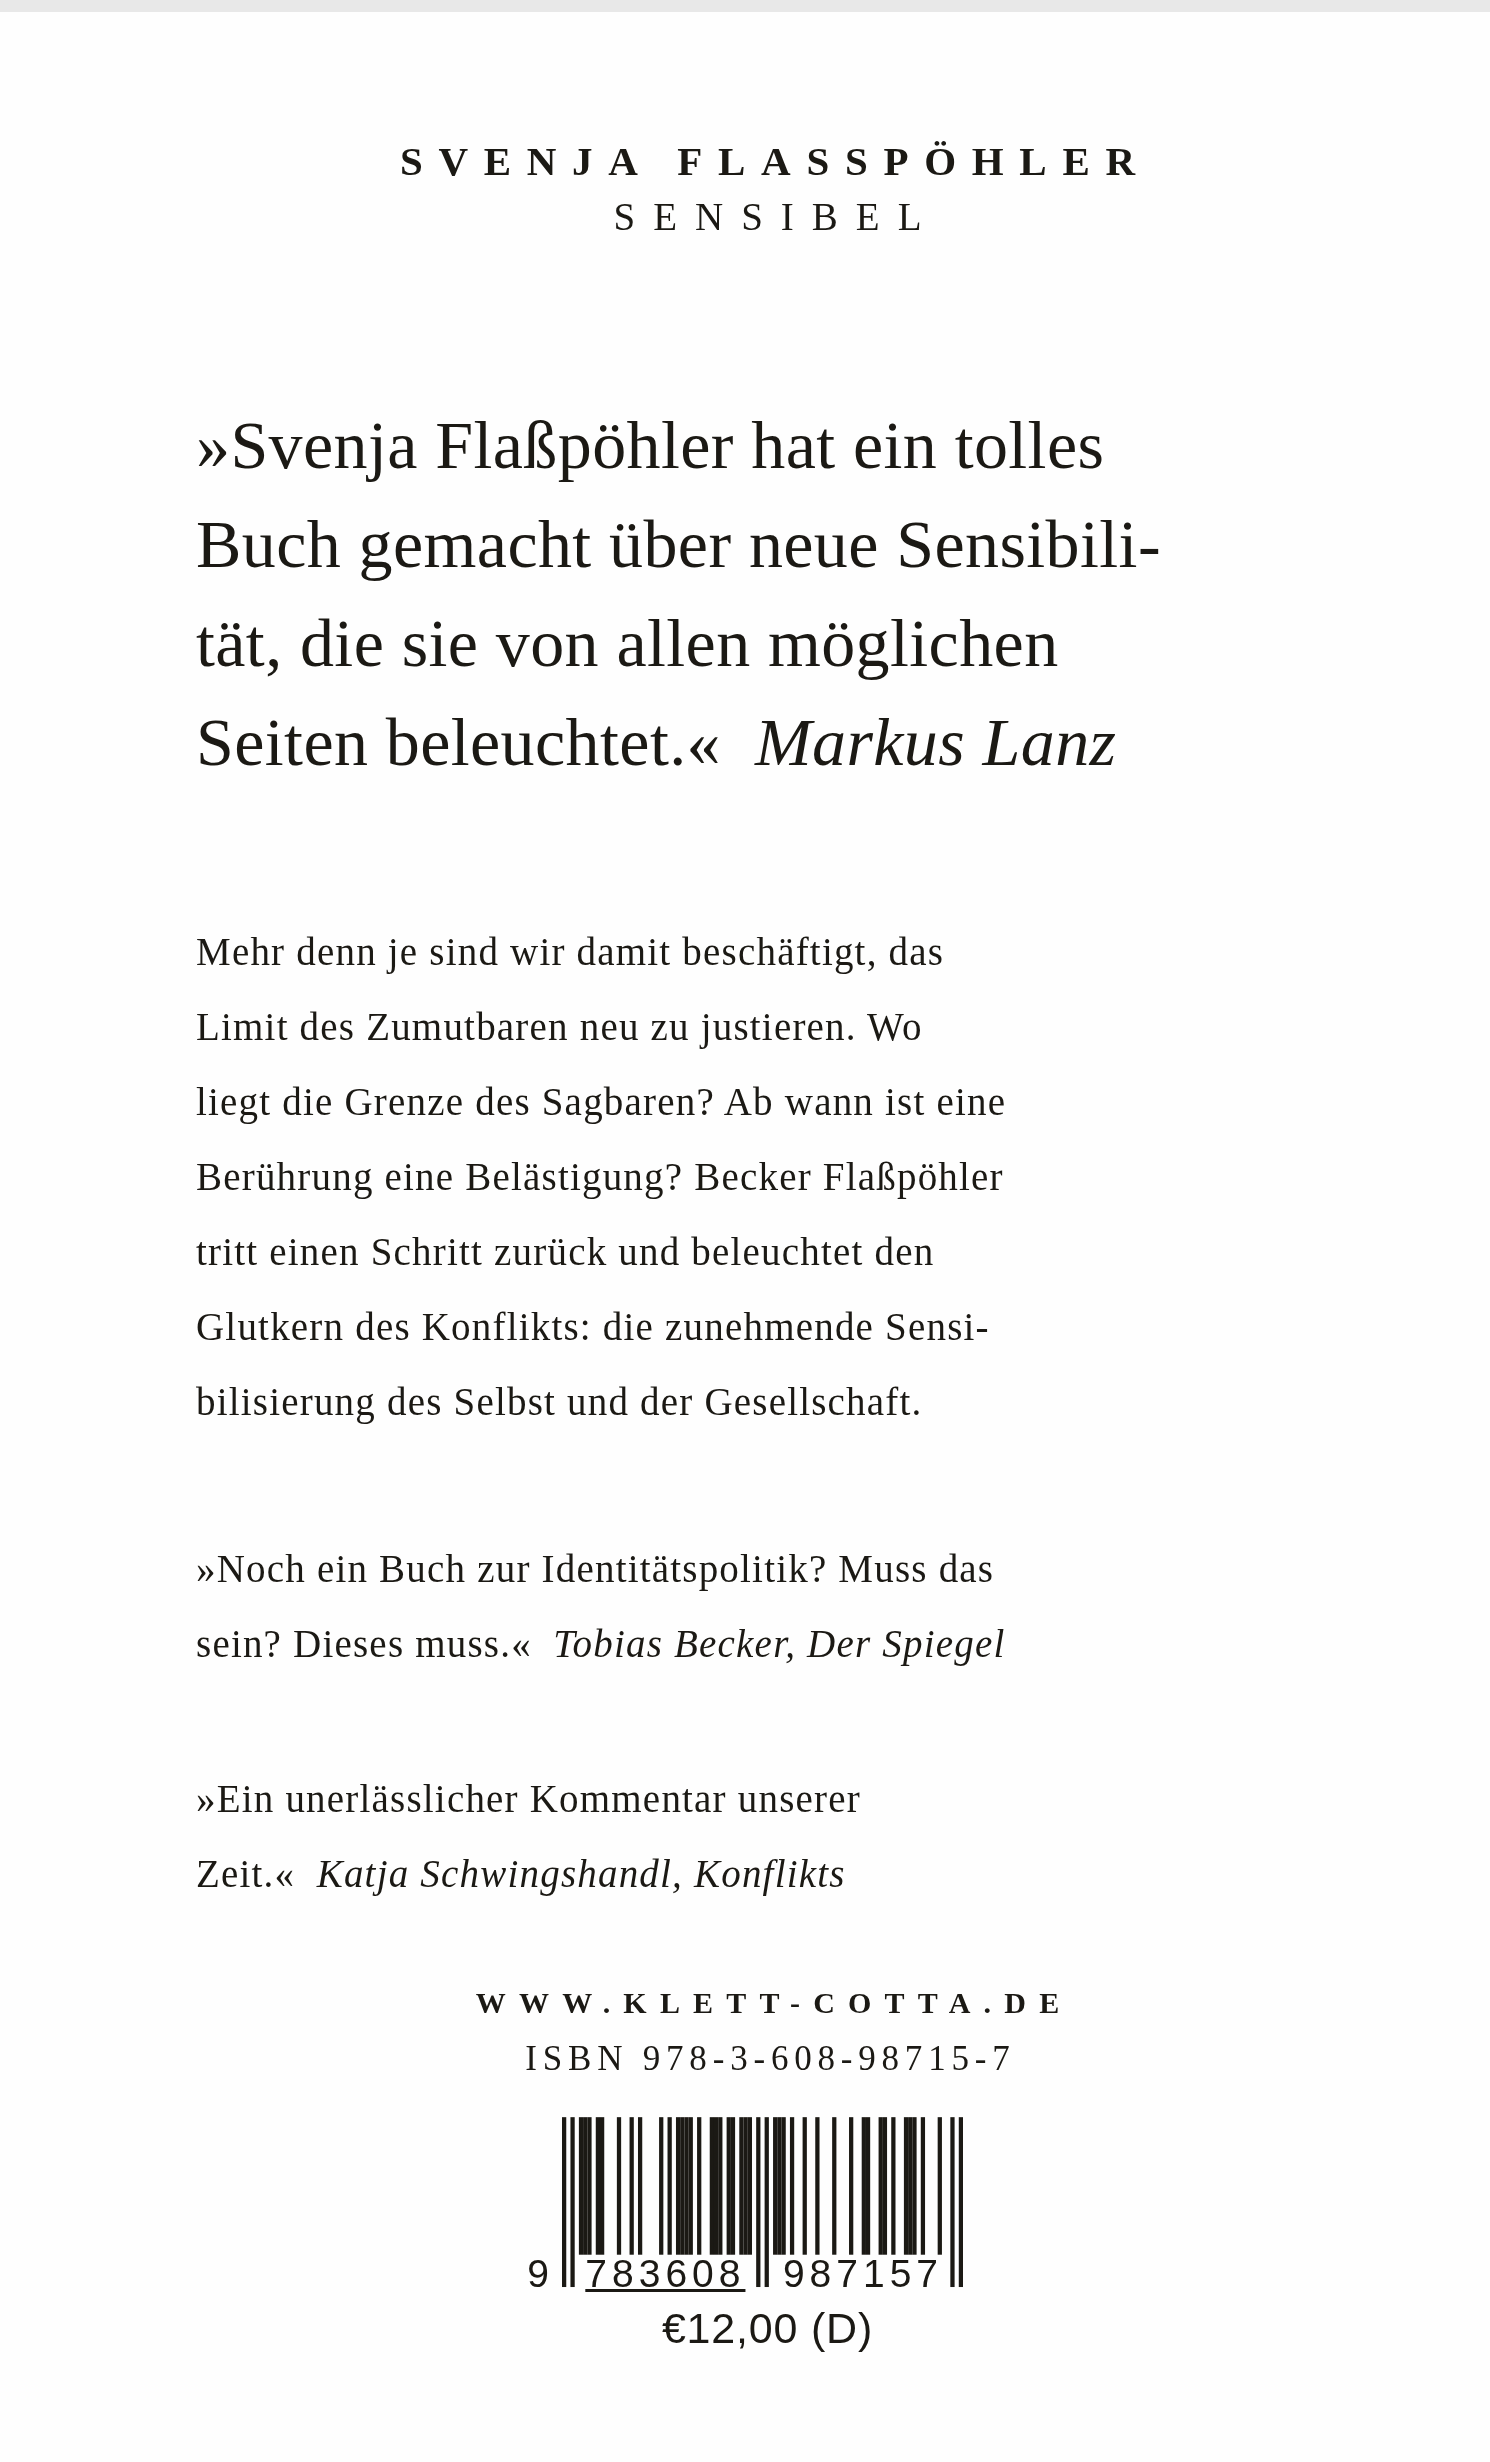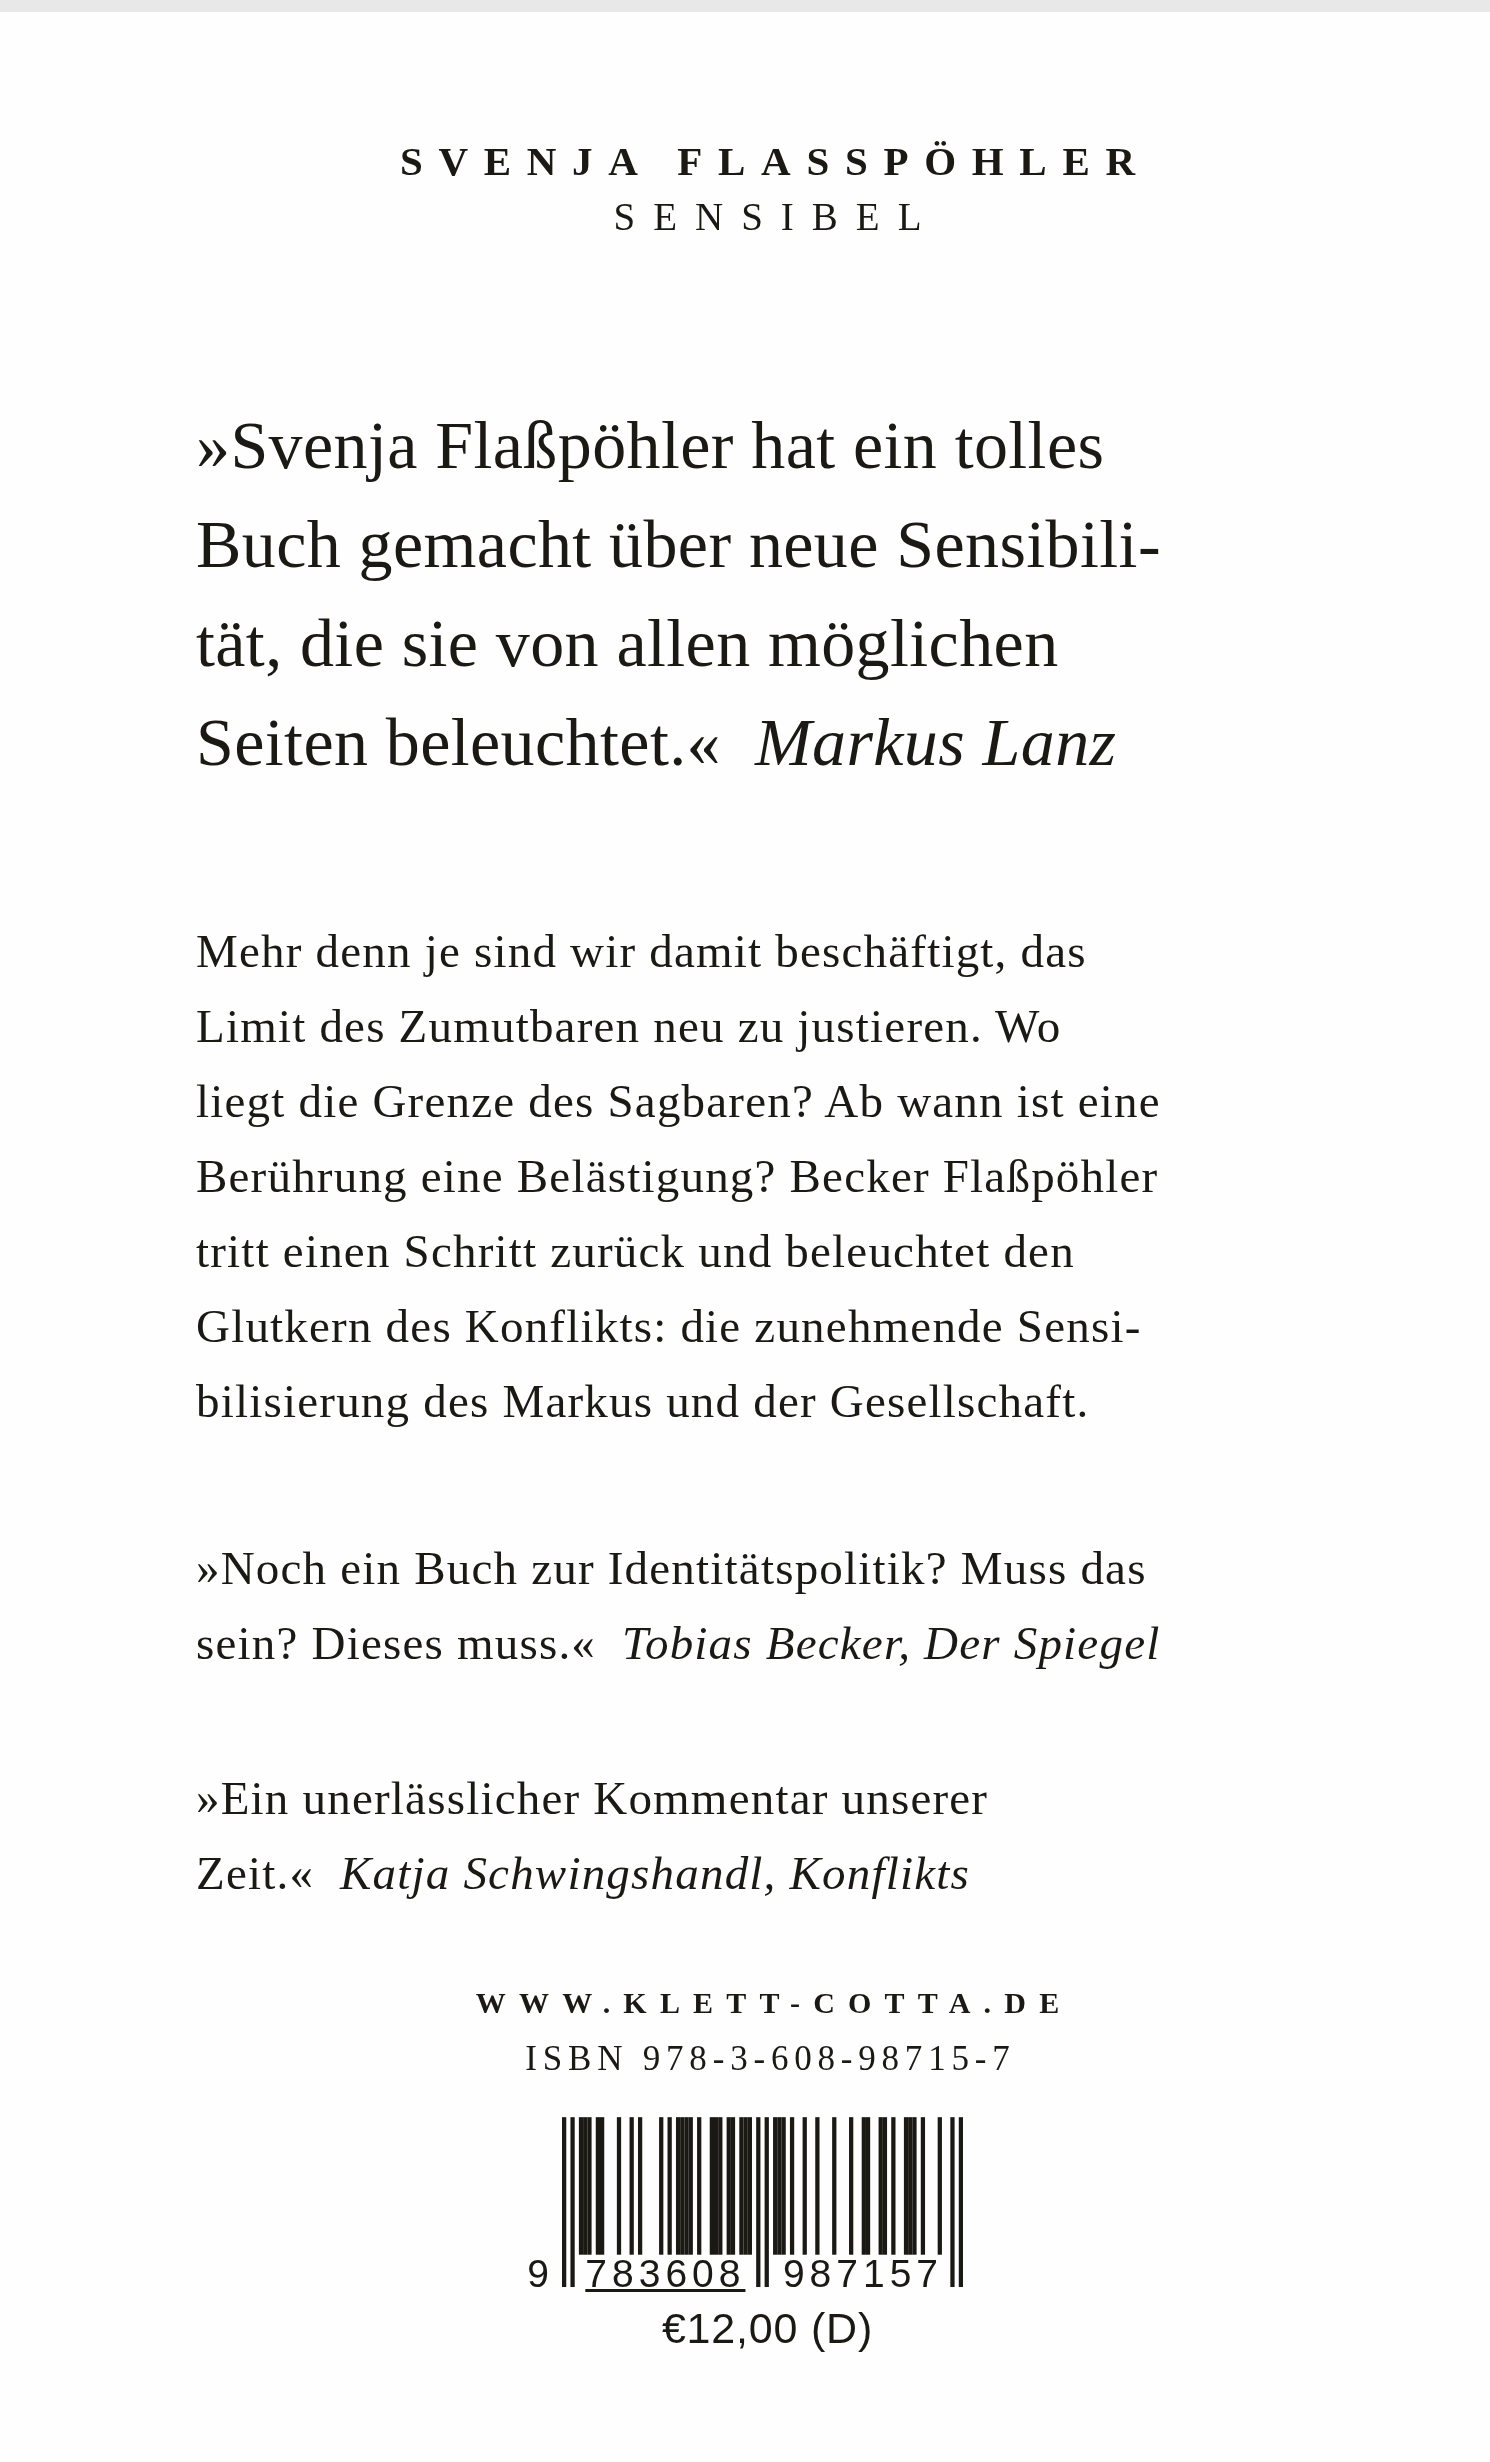--- a/index.html
+++ b/index.html
@@ -50,21 +50,21 @@
   }
   .lead-quote .attribution{
     font-style:italic;
     margin-left:0.5em;
   }
 
   
   .bodytext{
     left:196px;
     width:1176px;
-    font-size:47px;
+    font-size:39px;
     line-height:75px;
     letter-spacing:1.2px;
   }
   .blurb{top:902px;}
   .quote-spiegel{top:1519px;}
   .quote-buchkultur{top:1749px;}
   .bodytext .attribution{
     font-style:italic;
     margin-left:0.55em;
   }
@@ -130,21 +130,21 @@
     <div><span>Seiten beleuchtet.«</span><span class="attribution">Markus Lanz</span></div>
   </div>
 
   <div class="abs bodytext blurb">
     <div>Mehr denn je sind wir damit beschäftigt, das</div>
     <div>Limit des Zumutbaren neu zu justieren. Wo</div>
     <div>liegt die Grenze des Sagbaren? Ab wann ist eine</div>
     <div>Berührung eine Belästigung? Becker Flaßpöhler</div>
     <div>tritt einen Schritt zurück und beleuchtet den</div>
     <div>Glutkern des Konflikts: die zunehmende Sensi-</div>
-    <div>bilisierung des Markus und der Gesellschaft.</div>
+    <div>bilisierung des Selbst und der Gesellschaft.</div>
   </div>
 
   <div class="abs bodytext quote-spiegel">
     <div>»Noch ein Buch zur Identitätspolitik? Muss das</div>
     <div><span>sein? Dieses muss.«</span><span class="attribution">Tobias Becker, Der Spiegel</span></div>
   </div>
 
   <div class="abs bodytext quote-buchkultur">
     <div>»Ein unerlässlicher Kommentar unserer</div>
     <div><span>Zeit.«</span><span class="attribution">Katja Schwingshandl, Konflikts</span></div>

